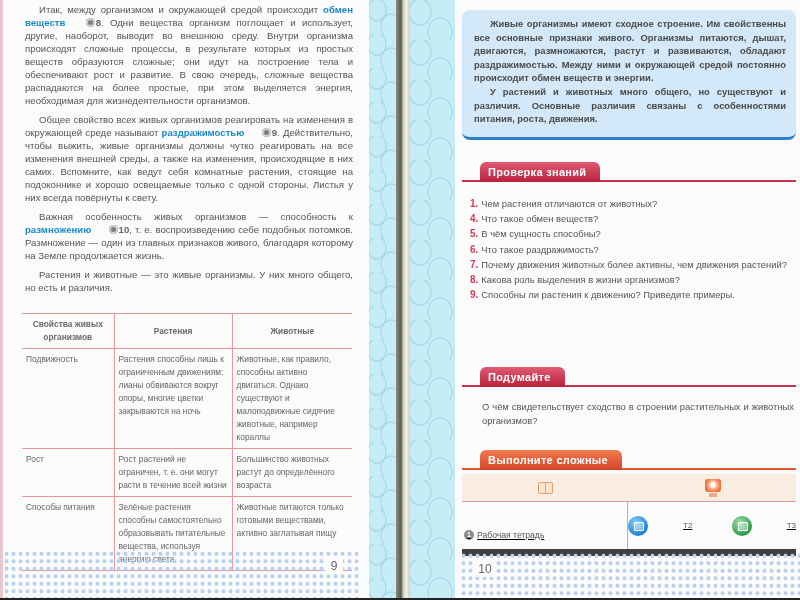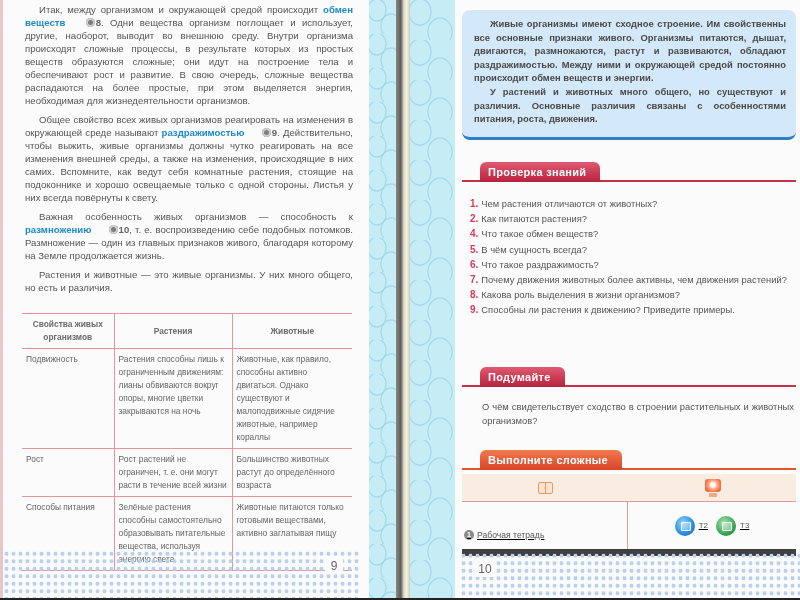--- a/index.html
+++ b/index.html
@@ -124,21 +124,21 @@
   }
   .tasks-iconrow {
     height: 28px; background: #f8ede0; border-bottom: 1px solid #e09aa2;
     display: flex;
   }
   .tasks-iconrow div { flex: 1; display: flex; align-items: center; justify-content: center; }
   .tasks-row {
     height: 54px; display: flex; border-bottom: 7px solid #404040; text-decoration: underline;
   }
   .tasks-row .col-a { width: 166px; border-right: 1px solid #e09aa2; display: flex; align-items: flex-end; padding: 0 0 9px 2px; }
-  .tasks-row .col-b { flex: 1; display: flex; align-items: center; justify-content: center; gap: 8px; }
+  .tasks-row .col-b { flex: 1; display: flex; align-items: center; justify-content: space-between; gap: 8px; }
   .book-icon {
     width: 15px; height: 12px; border: 1.5px solid #e89a6a; border-radius: 2px;
     background: linear-gradient(90deg, #fde5cf 48%, #e89a6a 48%, #e89a6a 54%, #fde5cf 54%);
   }
   .monitor-icon {
     width: 16px; height: 18px; position: relative;
   }
   .monitor-icon::before {
     content: ""; position: absolute; left: 0; top: 0; width: 16px; height: 13px;
     border-radius: 3px; background: radial-gradient(circle at 50% 45%, #fff 2px, #ffb08a 4px, #f06b3b 8px);
@@ -239,23 +239,22 @@
       <p>Живые организмы имеют сходное строение. Им свойственны все основные признаки живого. Организмы питаются, дышат, двигаются, размножаются, растут и развиваются, обладают раздражимостью. Между ними и окружающей средой постоянно происходит обмен веществ и энергии.</p>
       <p>У растений и животных много общего, но существуют и различия. Основные различия связаны с особенностями питания, роста, движения.</p>
     </div>
 
     <div class="section-head" style="top:162px;">
       <span class="section-tab">Проверка знаний</span>
     </div>
 
     <ol class="questions">
       <li><span class="qnum">1.</span><span>Чем растения отличаются от животных?</span></li>
-      <li><span class="qnum">2.</span><span>Как питаются растения?</span></li>
       <li><span class="qnum">4.</span><span>Что такое обмен веществ?</span></li>
-      <li><span class="qnum">5.</span><span>В чём сущность всегда?</span></li>
+      <li><span class="qnum">5.</span><span>В чём сущность способны?</span></li>
       <li><span class="qnum">6.</span><span>Что такое раздражимость?</span></li>
       <li><span class="qnum">7.</span><span>Почему движения животных более активны, чем движения растений?</span></li>
       <li><span class="qnum">8.</span><span>Какова роль выделения в жизни организмов?</span></li>
       <li><span class="qnum">9.</span><span>Способны ли растения к движению? Приведите примеры.</span></li>
     </ol>
 
     <div class="section-head" style="top:367px;">
       <span class="section-tab">Подумайте</span>
     </div>
     <div class="think-text">О чём свидетельствует сходство в строении растительных и животных организмов?</div>

